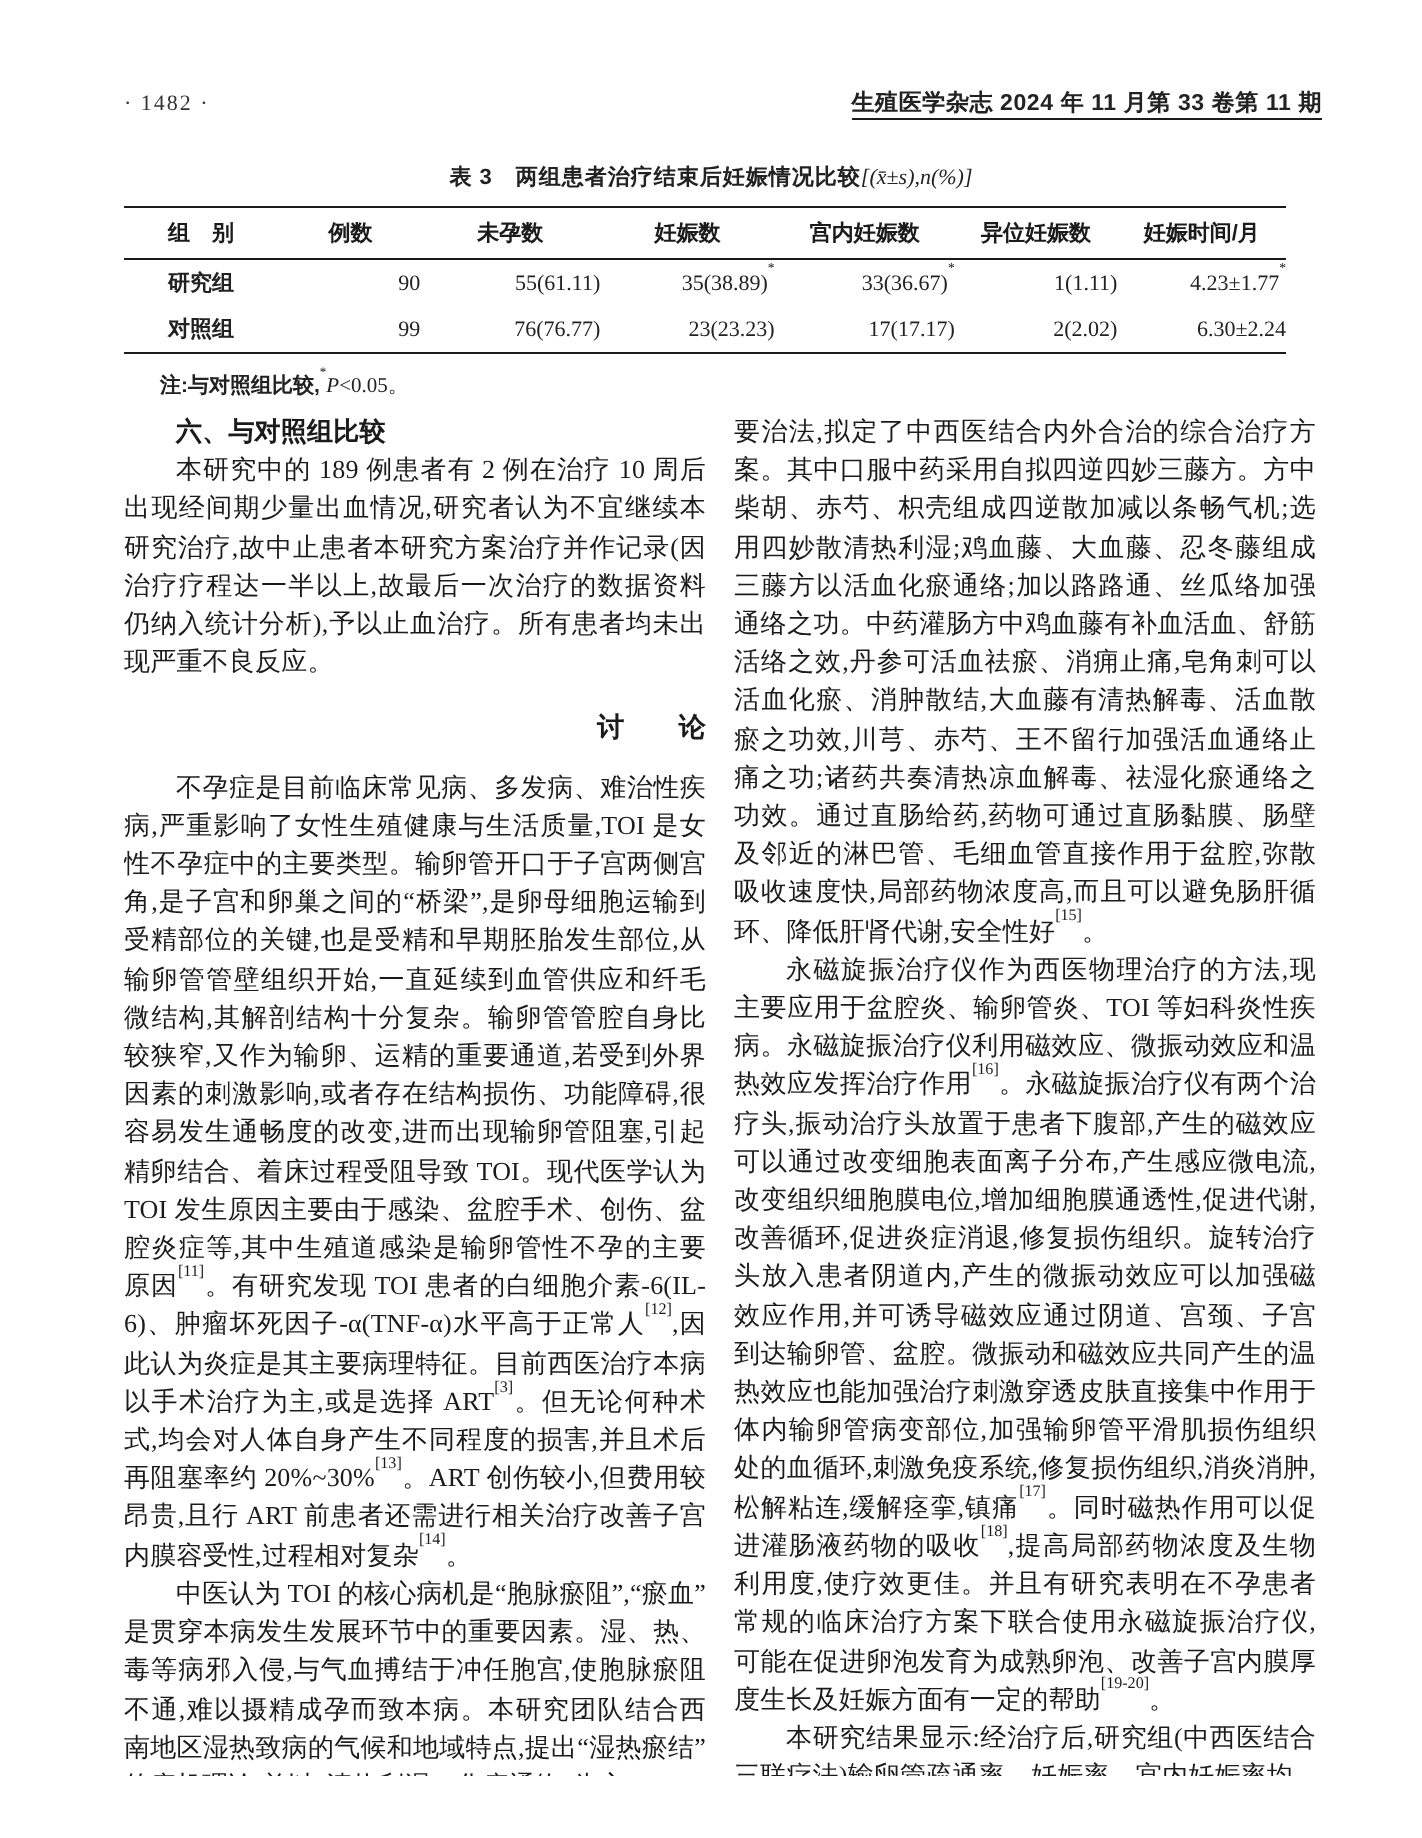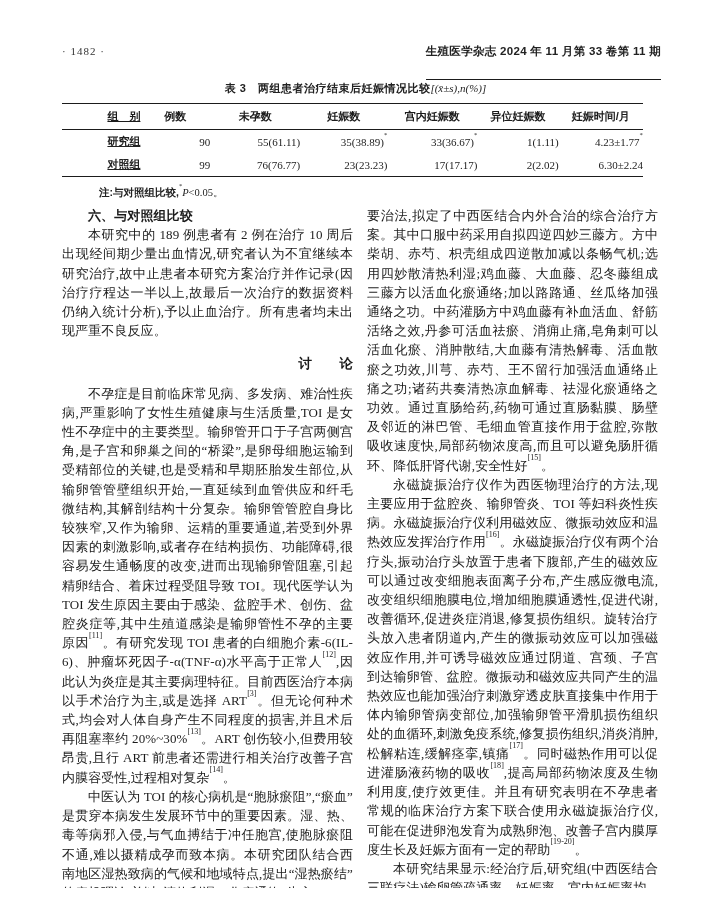--- a/index.html
+++ b/index.html
@@ -10,38 +10,38 @@
   }
   .page{position:relative;width:711px;height:919px;overflow:hidden;background:#fff;border-radius:25px;}
 
   
   .runhead{position:absolute;top:44px;left:62px;right:50px;height:18px;
     display:flex;justify-content:space-between;align-items:baseline;}
   .page-num{font-size:11px;letter-spacing:1px;color:#333;}
   .journal-info{
     font-family:"Liberation Sans","DejaVu Sans",sans-serif;
     font-weight:700;font-size:11.5px;letter-spacing:.3px;
-    border-bottom:1.5px solid #1b1b1b;padding-bottom:20px;color:#222;}
+    border-bottom:1.5px solid #1b1b1b;padding-bottom:0;color:#222;}
 
   
   .tbl-title{position:absolute;top:81px;left:0;width:100%;text-align:center;font-size:11px;color:#222;}
   .tbl-title .t-main{font-family:"Liberation Sans","DejaVu Sans",sans-serif;font-weight:700;letter-spacing:.5px;}
   .tbl-title .t-formula{font-family:"Liberation Serif","DejaVu Serif",serif;font-style:italic;font-weight:400;}
   table.data{position:absolute;top:103px;left:62px;width:581px;border-collapse:collapse;table-layout:fixed;
     border-top:1.6px solid #1b1b1b;border-bottom:1.6px solid #1b1b1b;}
   table.data col.c0{width:13.5%}table.data col.c1{width:12%}table.data col.c2{width:15.5%}
   table.data col.c3{width:15%}table.data col.c4{width:15.5%}table.data col.c5{width:14%}table.data col.c6{width:14.5%}
   table.data th{
     font-family:"Liberation Sans","DejaVu Sans",sans-serif;font-weight:700;font-size:11px;
     height:25px;border-bottom:1.6px solid #1b1b1b;text-align:center;padding:0;color:#1b1b1b;}
   table.data td{font-size:11px;height:23px;text-align:right;padding:0;color:#222;}
-  table.data th.left,table.data td.left{text-align:right;padding-left:22px;text-decoration:underline;}
+  table.data th.left,table.data td.left{text-align:left;padding-left:22px;}
   table.data td.left{font-family:"Liberation Sans","DejaVu Sans",sans-serif;font-weight:700;}
   .tbl-note{position:absolute;top:186px;left:80px;font-size:10.5px;color:#222;}
-  .tbl-note .n-label{font-family:"Liberation Sans","DejaVu Sans",sans-serif;font-weight:700;margin-left:19px;}
+  .tbl-note .n-label{font-family:"Liberation Sans","DejaVu Sans",sans-serif;font-weight:700;}
   .tbl-note .n-value{font-family:"Liberation Serif","DejaVu Serif",serif;}
 
   
   .columns{position:absolute;top:206px;left:62px;width:597px;height:682px;
     display:flex;gap:14px;overflow:hidden;}
   .col{width:291px;height:682px;overflow:hidden;font-size:13px;line-height:19.2px;
     text-align:justify;letter-spacing:.1px;}
   .col p{margin:0;text-indent:2em;}
   .col p.noindent{text-indent:0;}
   .sec-head{font-family:"Liberation Sans","DejaVu Sans",sans-serif;font-weight:700;

